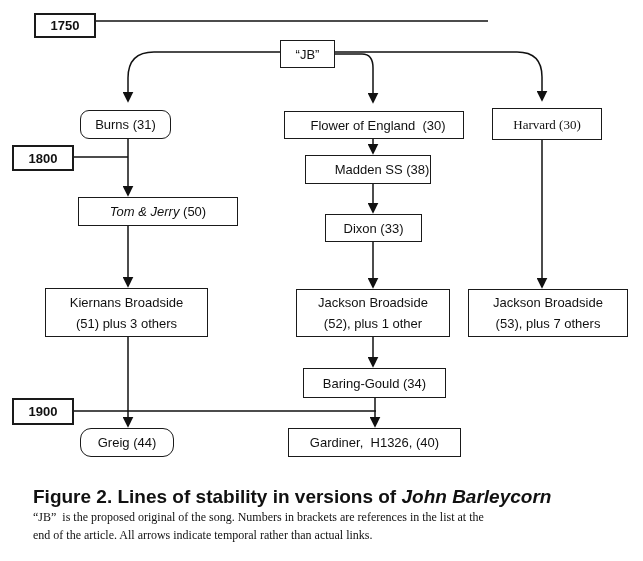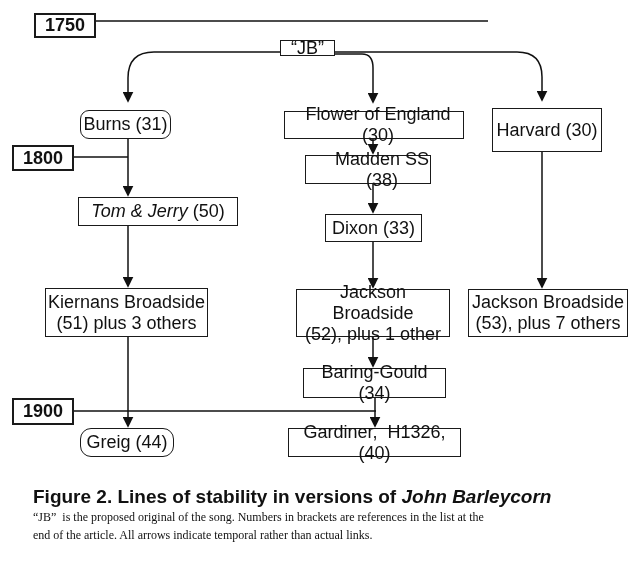--- a/index.html
+++ b/index.html
@@ -14,21 +14,21 @@
   .connectors{position:absolute;left:0;top:0;width:643px;height:480px;}
   .connectors path{stroke:#111;stroke-width:1.5;fill:none;}
   .connectors .arrowhead{fill:#111;stroke:none;}
   .node{
     position:absolute;
     box-sizing:border-box;
     border:1.5px solid #1a1a1a;
     background:#fff;
     display:flex;align-items:center;justify-content:center;
     text-align:center;
-    font-size:18px;line-height:21px;
+    font-size:13px;line-height:21px;
     white-space:pre-wrap;
   }
   .node .it{font-style:italic;}
   .year{
     border-width:2px;
     font-weight:bold;
   }
   .caption{
     position:absolute;left:33px;top:488px;width:596px;
   }
@@ -74,27 +74,27 @@
     <path d="M 373 337 L 373 366" marker-end="url(#arrow)"></path>
     <path d="M 375 398 L 375 426" marker-end="url(#arrow)"></path>
 
     <path d="M 542 136 L 542 287" marker-end="url(#arrow)"></path>
   </svg>
 
   <div class="node year" style="left:34px;top:13px;width:62px;height:25px;">1750</div>
   <div class="node year" style="left:12px;top:145px;width:62px;height:26px;">1800</div>
   <div class="node year" style="left:12px;top:398px;width:62px;height:27px;">1900</div>
 
-  <div class="node" style="left:280px;top:40px;width:55px;height:16px;">“JB”</div>
+  <div class="node" style="left:280px;top:40px;width:55px;height:28px;">“JB”</div>
 
   <div class="node" style="left:80px;top:110px;width:91px;height:29px;border-radius:9px;">Burns (31)</div>
 
   <div class="node" style="left:284px;top:111px;width:180px;height:28px;padding-left:8px;">Flower of England  (30)</div>
 
-  <div class="node" style="left:492px;top:108px;width:110px;height:44px;">Harvard (30)</div>
+  <div class="node" style="left:492px;top:108px;width:110px;height:32px;font-family:Liberation Serif, serif;">Harvard (30)</div>
 
   <div class="node" style="left:48px;top:197px;width:160px;height:29px;margin-left:30px;"><span class="it">Tom &amp; Jerry</span><span> (50)</span></div>
 
   <div class="node" style="left:305px;top:155px;width:126px;height:29px;padding-left:28px;">Madden SS (38)</div>
 
   <div class="node" style="left:325px;top:214px;width:97px;height:28px;">Dixon (33)</div>
 
   <div class="node" style="left:45px;top:288px;width:163px;height:49px;">Kiernans Broadside
 (51) plus 3 others</div>
 

